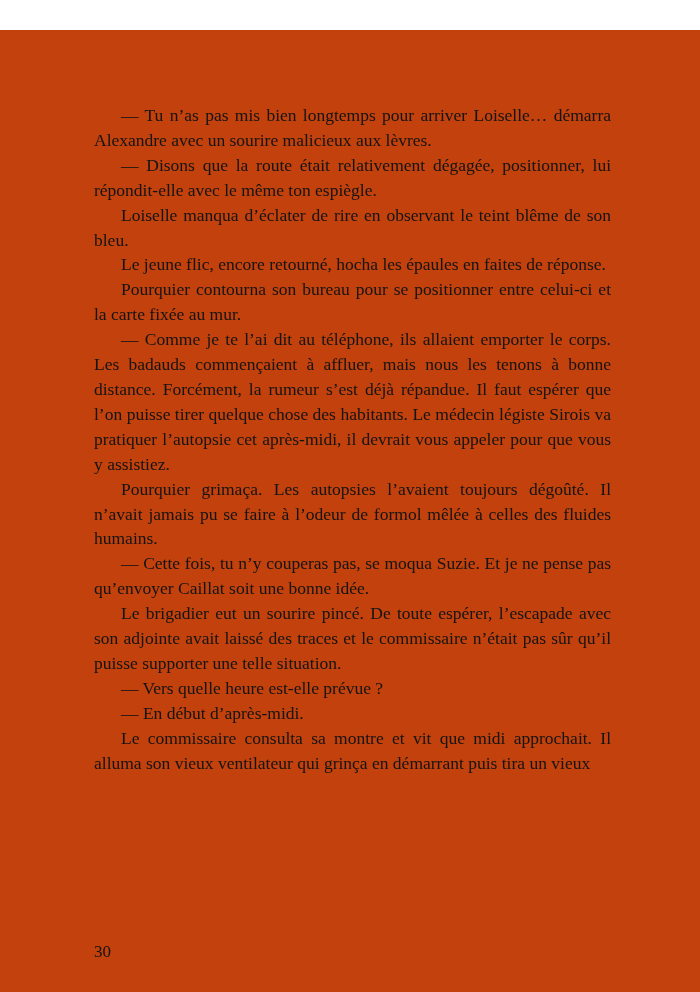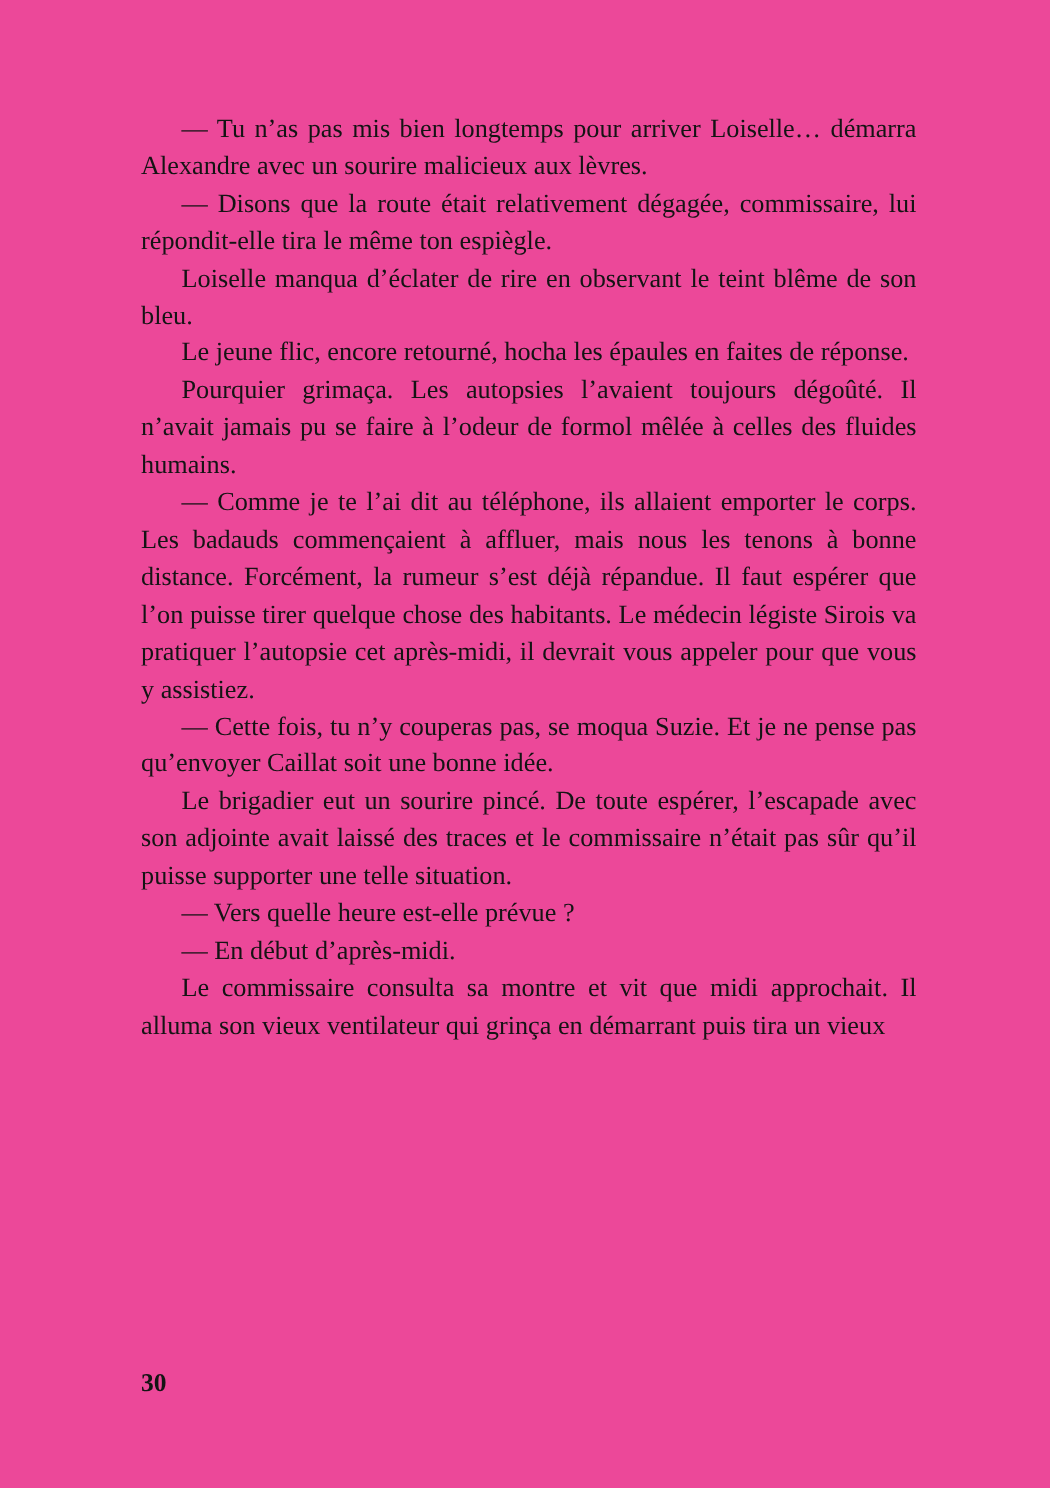--- a/index.html
+++ b/index.html
@@ -10,22 +10,23 @@
   body {
     width: 700px;
     height: 992px;
     position: relative;
     font-family: "Liberation Serif", "DejaVu Serif", serif;
     color: #141414;
   }
   .page {
     position: absolute;
     inset: 0;
-    background: #ec4899;
+    background: #c2410c;
     overflow: hidden;
+    margin-top: 30px;
   }
   .text-block {
     position: absolute;
     left: 94px;
     top: 73px;
     width: 517px;
     font-size: 17.5px;
     line-height: 24.9px;
     text-align: justify;
   }
@@ -33,34 +34,34 @@
     margin: 0;
     padding: 0;
     text-indent: 27px;
   }
   .page-number {
     position: absolute;
     left: 94px;
     top: 910px;
     font-size: 17px;
     line-height: 24px;
-    font-weight: bold;
   }
 </style>
 </head>
 <body>
 
 <div class="page">
   <div class="text-block">
       <p>— Tu n’as pas mis bien longtemps pour arriver Loiselle… démarra Alexandre avec un sourire malicieux aux lèvres.</p>
-      <p>— Disons que la route était relativement dégagée, commissaire, lui répondit-elle tira le même ton espiègle.</p>
+      <p>— Disons que la route était relativement dégagée, positionner, lui répondit-elle avec le même ton espiègle.</p>
       <p>Loiselle manqua d’éclater de rire en observant le teint blême de son bleu.</p>
       <p>Le jeune flic, encore retourné, hocha les épaules en faites de réponse.</p>
+      <p>Pourquier contourna son bureau pour se positionner entre celui-ci et la carte fixée au mur.</p>
+      <p>— Comme je te l’ai dit au téléphone, ils allaient emporter le corps. Les badauds commençaient à affluer, mais nous les tenons à bonne distance. Forcément, la rumeur s’est déjà répandue. Il faut espérer que l’on puisse tirer quelque chose des habitants. Le médecin légiste Sirois va pratiquer l’autopsie cet après-midi, il devrait vous appeler pour que vous y assistiez.</p>
       <p>Pourquier grimaça. Les autopsies l’avaient toujours dégoûté. Il n’avait jamais pu se faire à l’odeur de formol mêlée à celles des fluides humains.</p>
-      <p>— Comme je te l’ai dit au téléphone, ils allaient emporter le corps. Les badauds commençaient à affluer, mais nous les tenons à bonne distance. Forcément, la rumeur s’est déjà répandue. Il faut espérer que l’on puisse tirer quelque chose des habitants. Le médecin légiste Sirois va pratiquer l’autopsie cet après-midi, il devrait vous appeler pour que vous y assistiez.</p>
       <p>— Cette fois, tu n’y couperas pas, se moqua Suzie. Et je ne pense pas qu’envoyer Caillat soit une bonne idée.</p>
       <p>Le brigadier eut un sourire pincé. De toute espérer, l’escapade avec son adjointe avait laissé des traces et le commissaire n’était pas sûr qu’il puisse supporter une telle situation.</p>
       <p>— Vers quelle heure est-elle prévue&nbsp;?</p>
       <p>— En début d’après-midi.</p>
       <p>Le commissaire consulta sa montre et vit que midi approchait. Il alluma son vieux ventilateur qui grinça en démarrant puis tira un vieux</p>
     </div>
   <div class="page-number">30</div>
 </div>
 
 </body></html>

